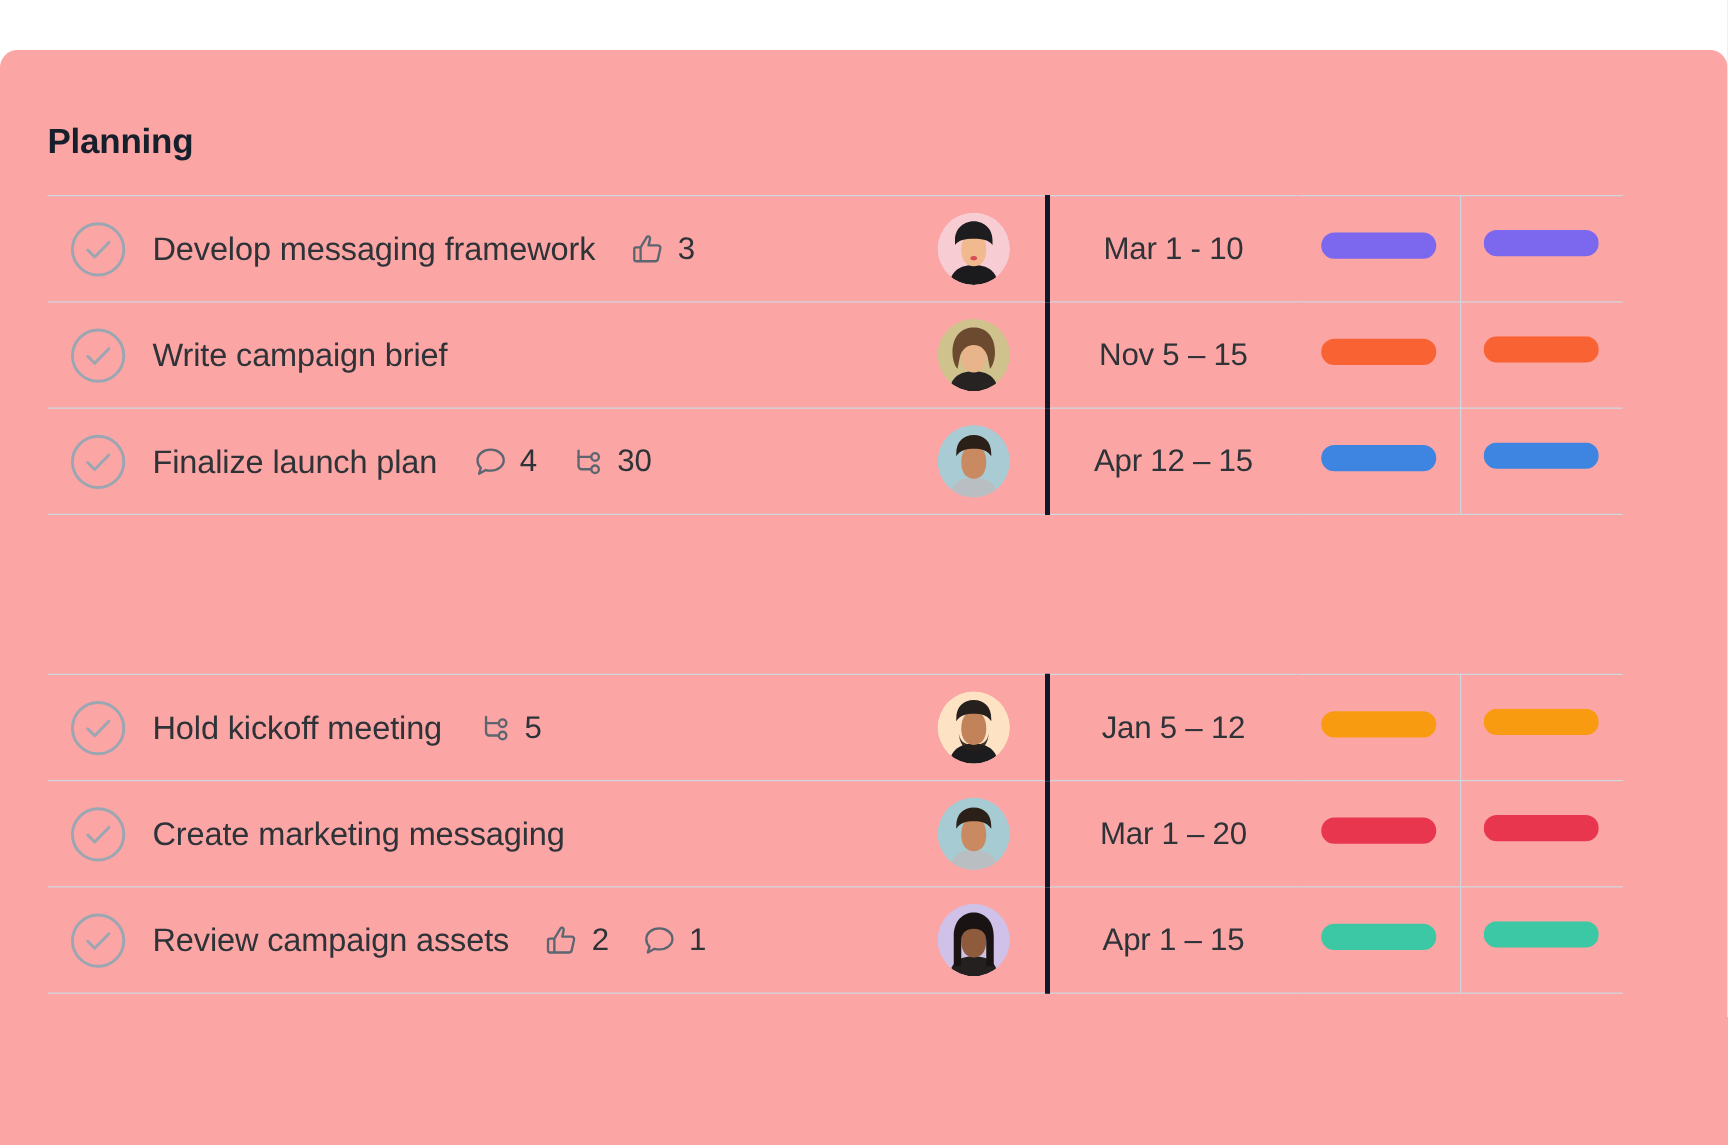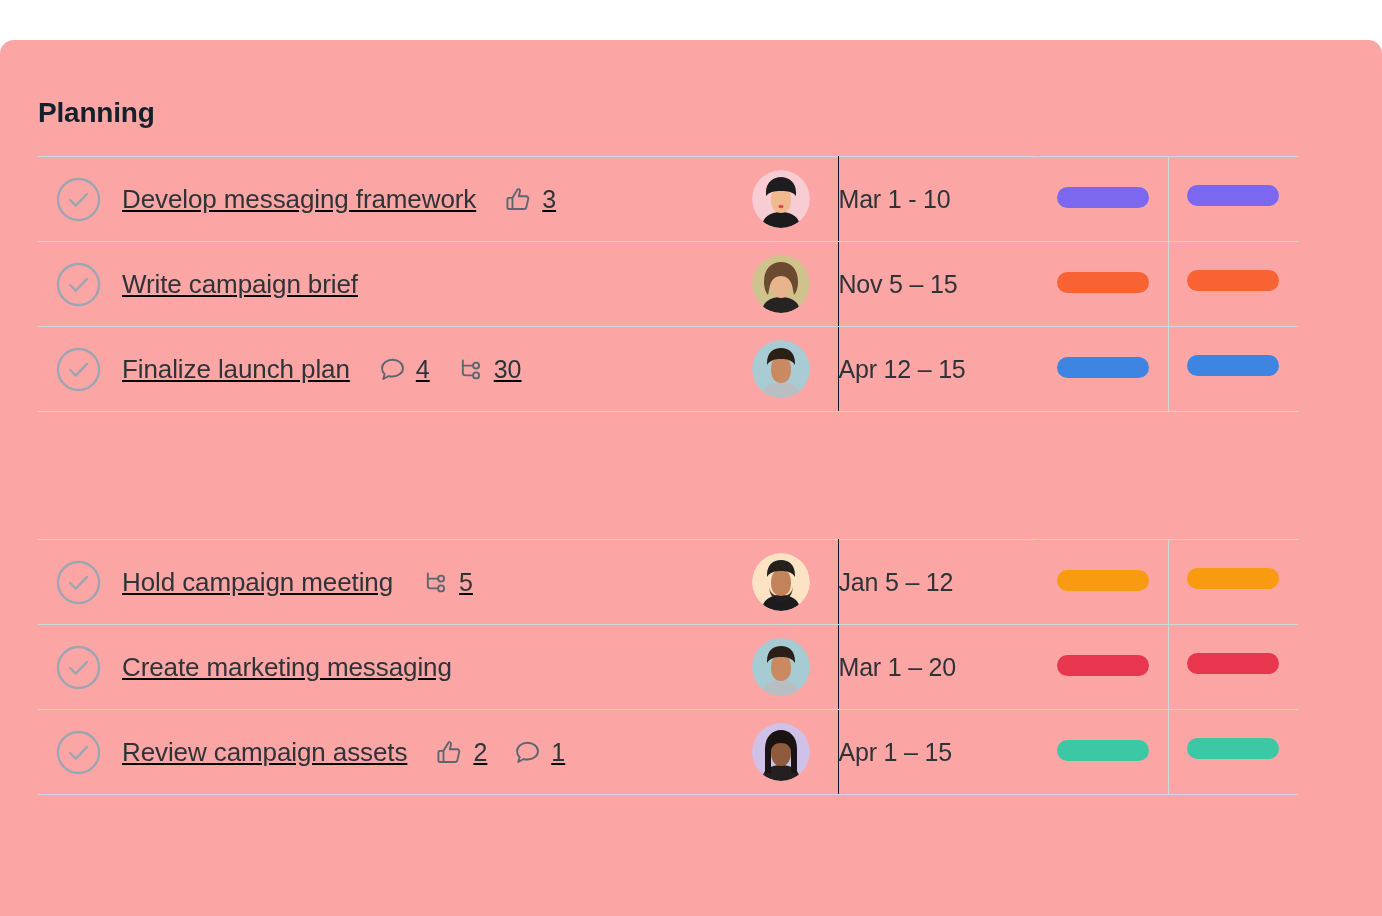--- a/index.html
+++ b/index.html
@@ -48,22 +48,22 @@
   .task-table tr { height: 84px; }
 
   .task-table td {
     border-top: 1px solid #cdd7e0;
     border-bottom: 1px solid #cdd7e0;
     vertical-align: middle;
     padding: 0;
   }
 
   
-  .col-task     { width: 800px; border-right: 1px solid #0f172a; text-decoration: underline; }
-  .col-date     { width: 200px; border-right: 1px solid #fca5a5; text-align: left; }
+  .col-task     { width: 800px; border-right: 4px solid #0f172a; }
+  .col-date     { width: 200px; border-right: 1px solid #fca5a5; text-align: center; }
   .col-tag-a    { width: 130px; border-right: 1px solid #cdd7e0; text-align: center; }
   .col-tag-b    { width: 130px; text-align: center; }
 
   
   .task-cell-inner {
     display: flex;
     align-items: center;
     height: 84px;
     padding-left: 18px;
     padding-right: 10px;
@@ -302,21 +302,21 @@
     <div class="section section-content">
       <table class="task-table">
         <tbody>
           <tr>
       <td class="col-task">
         <div class="task-cell-inner">
           <svg class="check-icon" viewBox="0 0 46 46" fill="none">
     <circle cx="23" cy="23" r="21" stroke="#9aa6b2" stroke-width="2.4"></circle>
     <path d="M14.5 23.5 L20.2 29.2 L31.8 17.3" stroke="#9aa6b2" stroke-width="2.4" stroke-linecap="round" stroke-linejoin="round"></path>
   </svg>
-          <span class="task-name">Hold campaign meeting</span>
+          <span class="task-name">Hold kickoff meeting</span>
           <span class="meta-group">
                   <span class="meta-item">
                 <svg class="meta-icon" width="29" height="29" viewBox="0 0 28 28" fill="none">
     <g stroke="#5b6671" stroke-width="1.8" stroke-linecap="round" stroke-linejoin="round">
       <path d="M6.6 5.3 V17.2 C6.6 18.6 7.7 19.7 9.1 19.7 H16.2"></path>
       <path d="M6.6 10.2 H16.2"></path>
       <circle cx="19.4" cy="10.2" r="2.9" fill="none"></circle>
       <circle cx="19.4" cy="19.7" r="2.9" fill="none"></circle>
     </g>
   </svg>

